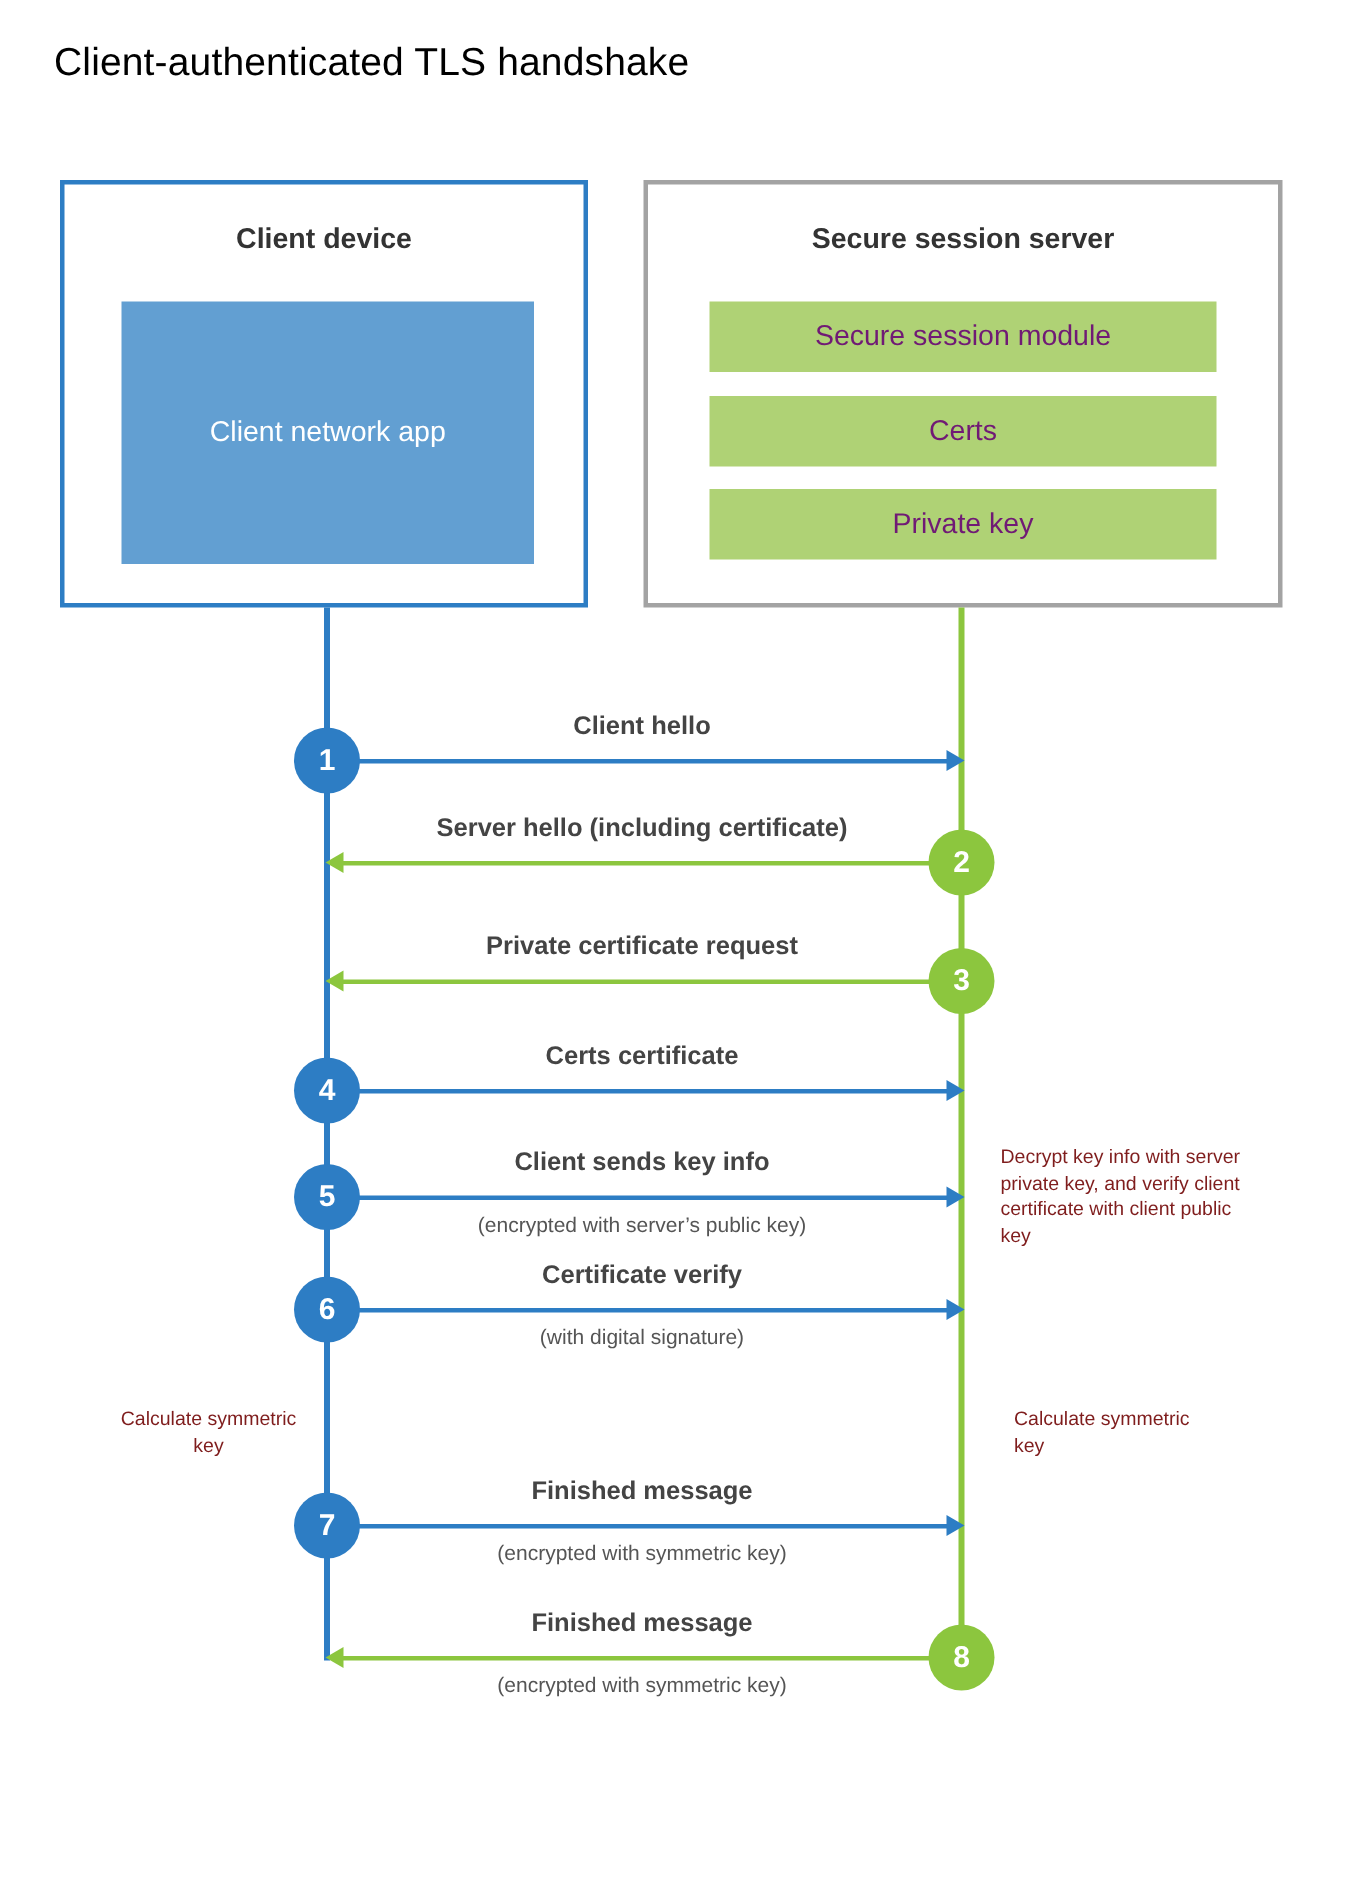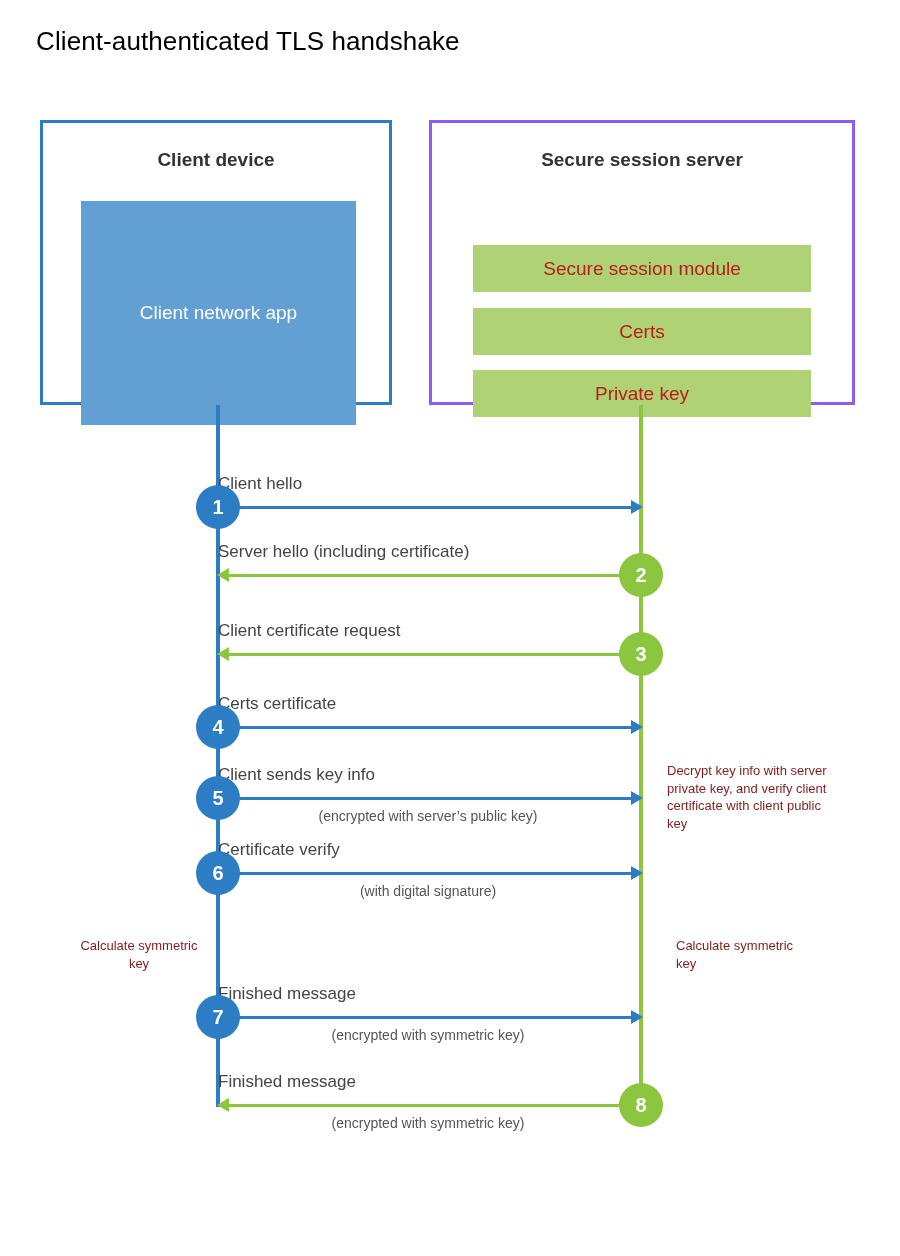--- a/index.html
+++ b/index.html
@@ -42,64 +42,63 @@
     top: 120px;
     width: 352px;
     height: 285px;
     border: 3px solid #2D7DC4;
   }
   #server-box {
     left: 429px;
     top: 120px;
     width: 426px;
     height: 285px;
-    border: 3px solid #8b5cf6;
+    border: 3px solid #a3a3a3;
   }
   .party-title {
     position: absolute;
     left: 0;
     right: 0;
     top: 26px;
     text-align: center;
     font-size: 19px;
     font-weight: bold;
     color: #333333;
   }
   #client-app {
     position: absolute;
     left: 38px;
     top: 78px;
     width: 275px;
-    height: 224px;
+    height: 175px;
     background: #629FD2;
     color: #ffffff;
     font-size: 19px;
     font-weight: 300;
     display: flex;
     align-items: center;
     justify-content: center;
     text-align: center;
     line-height: 1.25;
     box-sizing: border-box;
     padding: 0 14px;
   }
   .server-module {
     position: absolute;
     left: 41px;
     width: 338px;
     height: 47px;
     background: #AFD275;
-    color: #b91c1c;
+    color: #701a75;
     font-size: 19px;
     font-weight: 300;
     display: flex;
     align-items: center;
     justify-content: center;
     box-sizing: border-box;
-    margin-top: 44px;
   }
   #server-module-0 { top: 78px; }
   #server-module-1 { top: 141px; }
   #server-module-2 { top: 203px; }
 
   
   .lifeline {
     position: absolute;
     width: 4px;
   }
@@ -176,23 +175,23 @@
   }
   .step-badge.server-side {
     left: 619px;
     background: #8CC63E;
   }
 
   .msg-label {
     position: absolute;
     left: 218px;
     width: 420px;
-    text-align: left;
+    text-align: center;
     font-size: 17px;
-    font-weight: 400;
+    font-weight: 700;
     color: #444444;
     top: -33px;
     white-space: nowrap;
   }
   .msg-sublabel {
     position: absolute;
     left: 218px;
     width: 420px;
     text-align: center;
     font-size: 14px;
@@ -259,21 +258,21 @@
   </div>
 
   <div class="msg-row" style="top:575px">
     <div class="msg-label">Server hello (including certificate)</div>
     <div class="msg-line to-client"></div>
     <div class="arrow-head left"></div>
     <div class="step-badge server-side">2</div>
   </div>
 
   <div class="msg-row" style="top:654px">
-    <div class="msg-label">Client certificate request</div>
+    <div class="msg-label">Private certificate request</div>
     <div class="msg-line to-client"></div>
     <div class="arrow-head left"></div>
     <div class="step-badge server-side">3</div>
   </div>
 
   <div class="msg-row" style="top:727px">
     <div class="msg-label">Certs certificate</div>
     <div class="msg-line to-server"></div>
     <div class="arrow-head right"></div>
     <div class="step-badge client-side">4</div>

